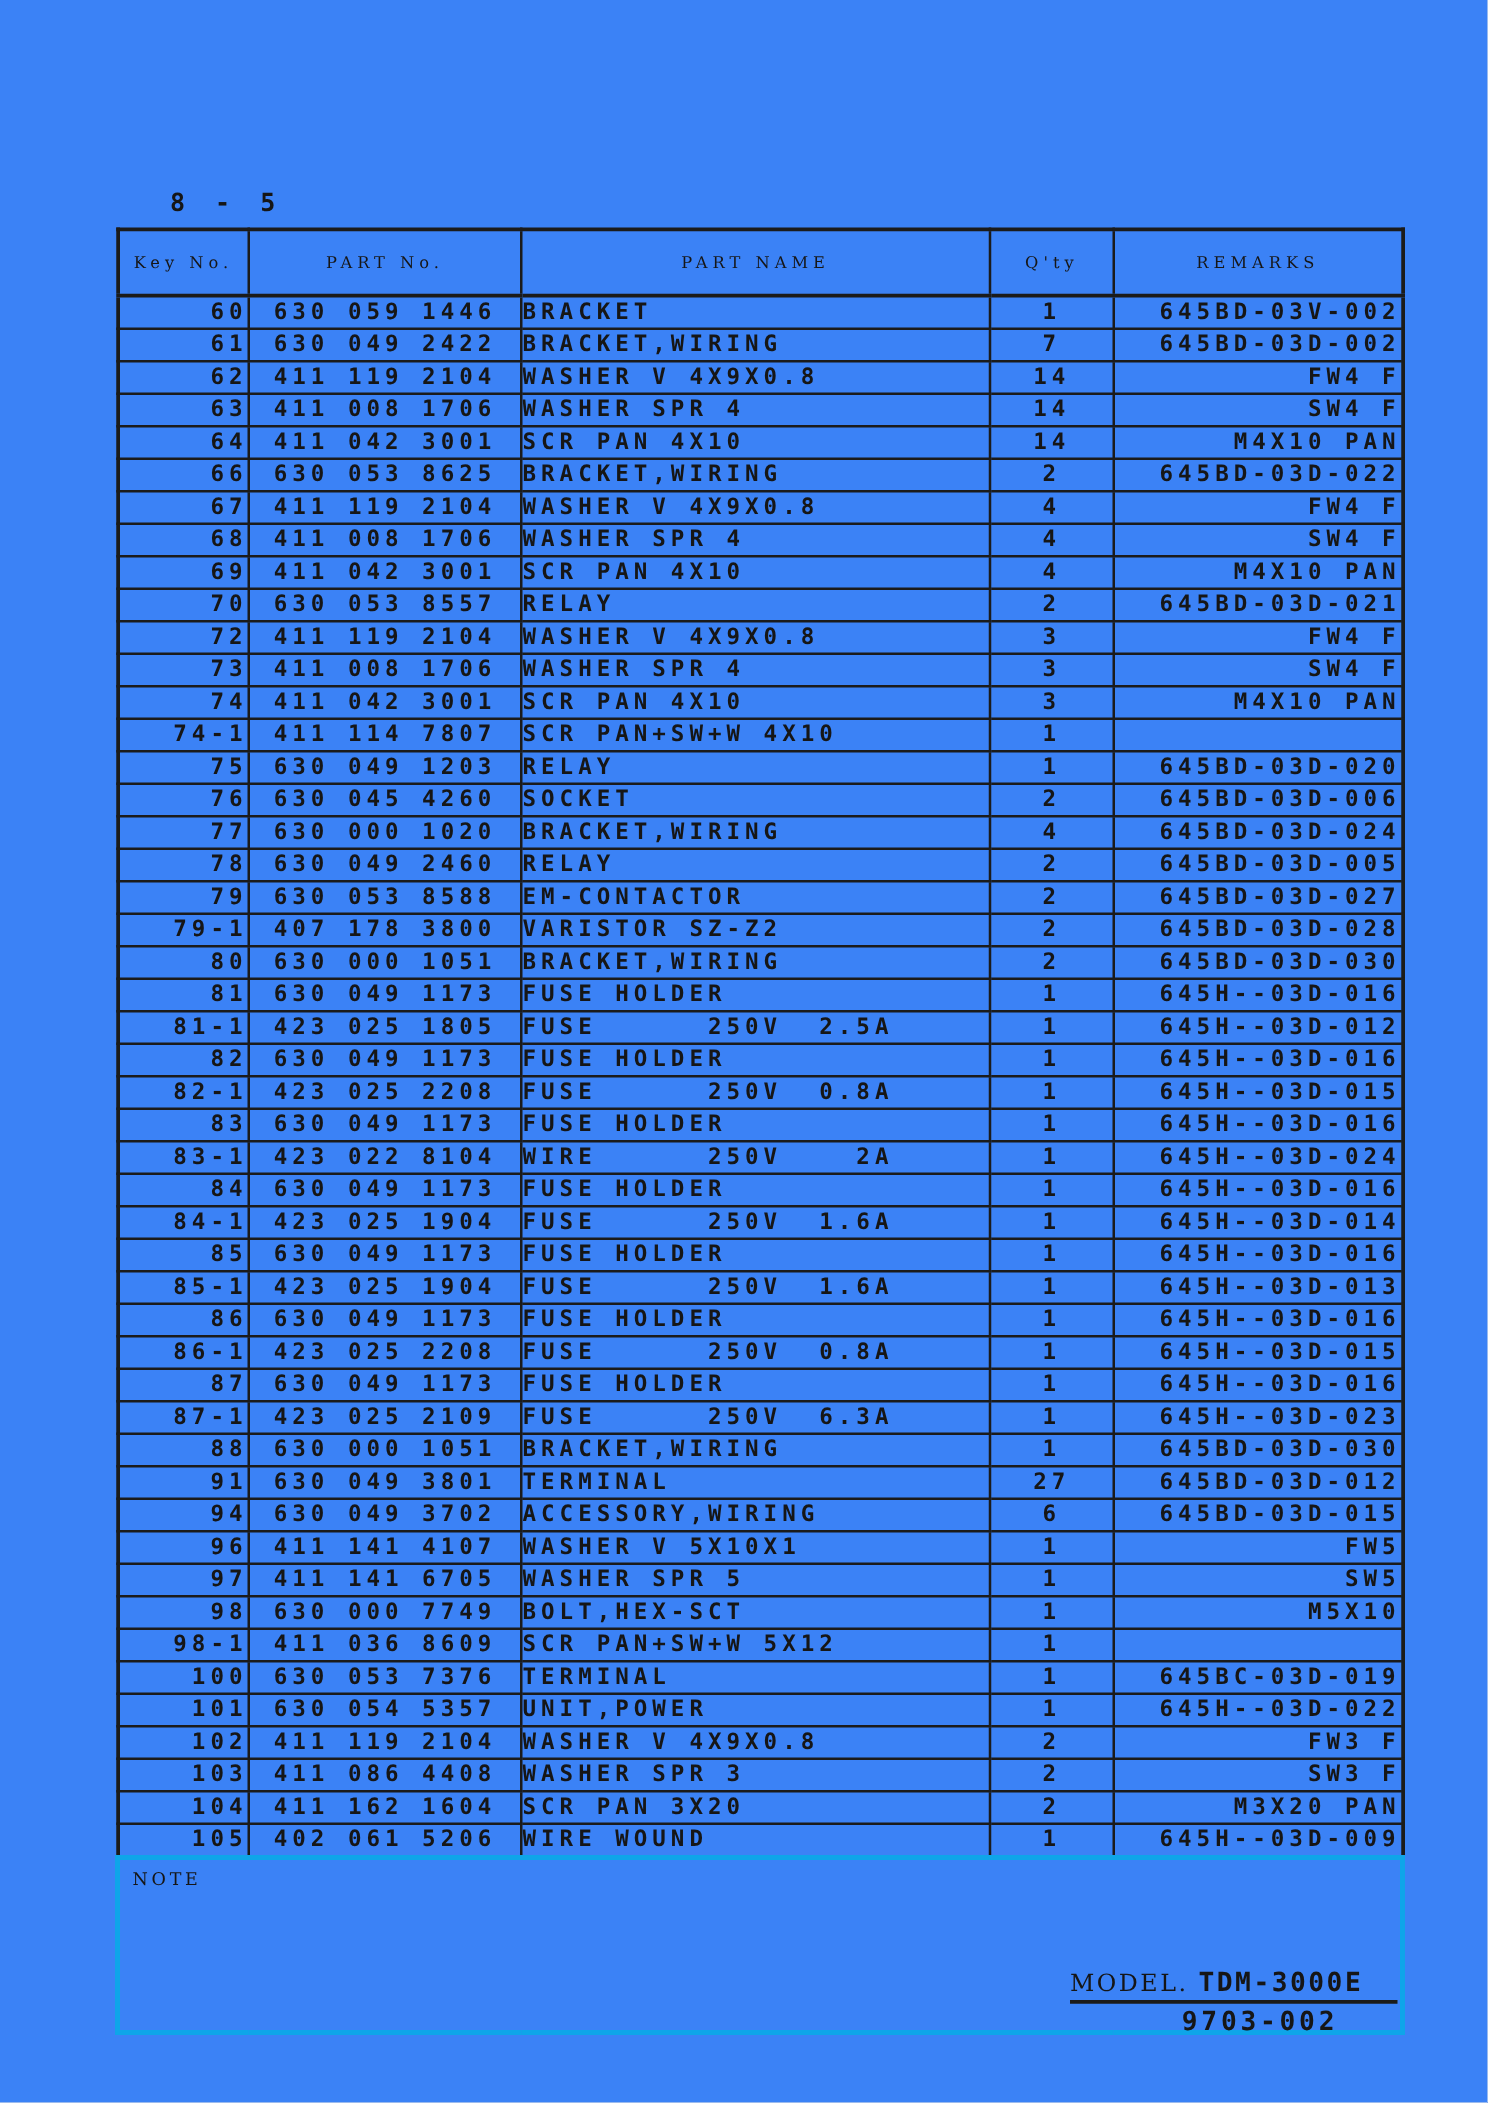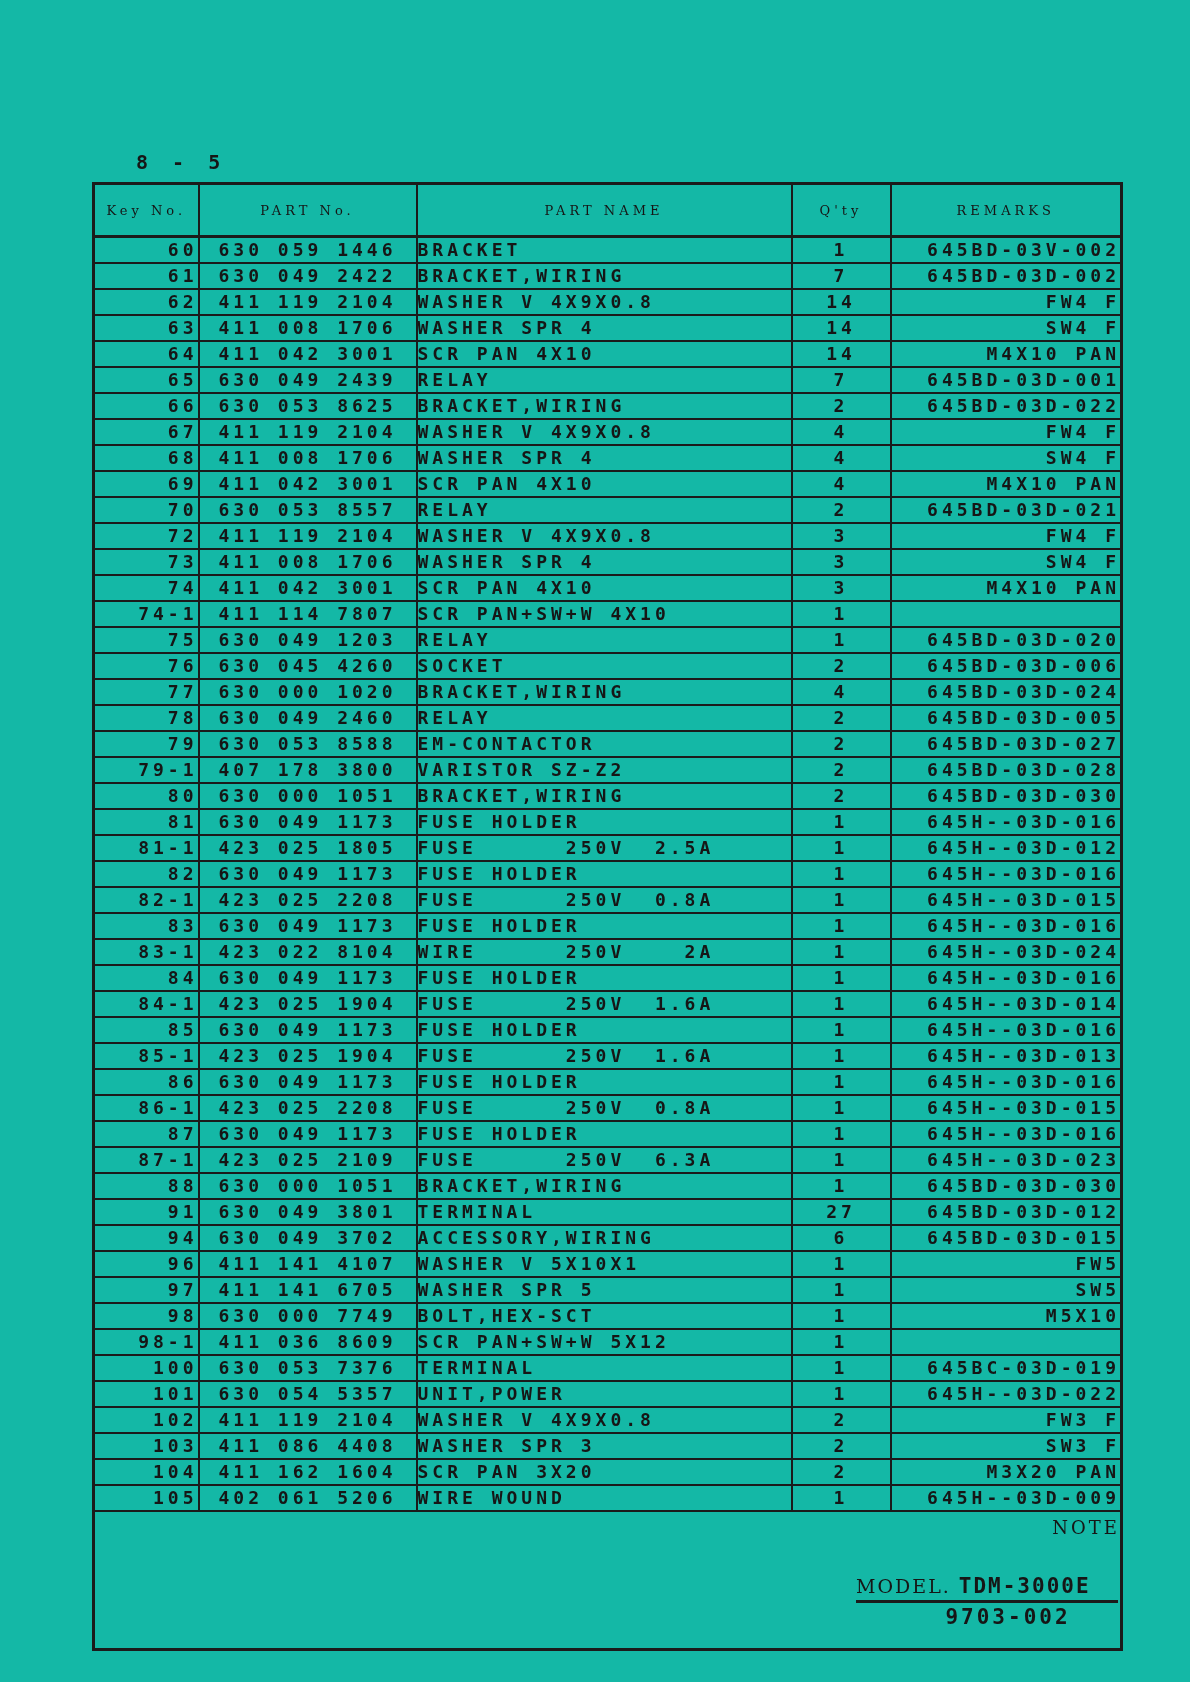--- a/index.html
+++ b/index.html
@@ -1,19 +1,19 @@
 <!DOCTYPE html>
 <html><head>
 <meta charset="utf-8">
 <style>
   html,body{margin:0;padding:0;background:#e8e8e8;}
   .page{
     position:relative;
     width:1190px;height:1682px;
-    background:#14b8a6;
+    background:#3b82f6;
     overflow:hidden;
     color:#161616;
     font-family:"DejaVu Sans Mono", monospace;
   }
   .page-num{
     position:absolute;left:136px;top:150px;
     font-family:"DejaVu Sans Mono", monospace;
     font-size:20px;font-weight:bold;letter-spacing:6px;
     white-space:pre;
   }
@@ -54,28 +54,28 @@
     padding:0;
   }
   td.c-key{text-align:right;}
   td.c-partno{text-align:center;}
   td.c-name{text-align:left;padding-left:10px;margin-top:13px;}
   td.c-qty{text-align:center;}
   td.c-remarks{text-align:right;padding-left:8px;}
   tr.note-row td{
     height:132px;
     vertical-align:top;
-    text-align:right;
+    text-align:left;
     font-family:"DejaVu Serif", serif;
     font-weight:normal;
-    font-size:18px;
+    font-size:14px;
     letter-spacing:3px;
     line-height:24px;
     padding:4px 0 0 10px;
-    border:2px solid #0ea5e9;
+    border:4px solid #0ea5e9;
   }
   .footer-model{
     position:absolute;left:856px;top:1574px;
     width:262px;
     border-bottom:3px solid #1b1b1b;
     padding-bottom:2px;
     white-space:nowrap;
   }
   .footer-model .model-label{
     font-family:"DejaVu Serif", serif;
@@ -151,27 +151,20 @@
           <td class="c-remarks">SW4 F</td>
         </tr>
         <tr>
           <td class="c-key">64</td>
           <td class="c-partno">411 042 3001</td>
           <td class="c-name">SCR PAN 4X10</td>
           <td class="c-qty">14</td>
           <td class="c-remarks">M4X10 PAN</td>
         </tr>
         <tr>
-          <td class="c-key">65</td>
-          <td class="c-partno">630 049 2439</td>
-          <td class="c-name">RELAY</td>
-          <td class="c-qty">7</td>
-          <td class="c-remarks">645BD-03D-001</td>
-        </tr>
-        <tr>
           <td class="c-key">66</td>
           <td class="c-partno">630 053 8625</td>
           <td class="c-name">BRACKET,WIRING</td>
           <td class="c-qty">2</td>
           <td class="c-remarks">645BD-03D-022</td>
         </tr>
         <tr>
           <td class="c-key">67</td>
           <td class="c-partno">411 119 2104</td>
           <td class="c-name">WASHER V 4X9X0.8</td>

